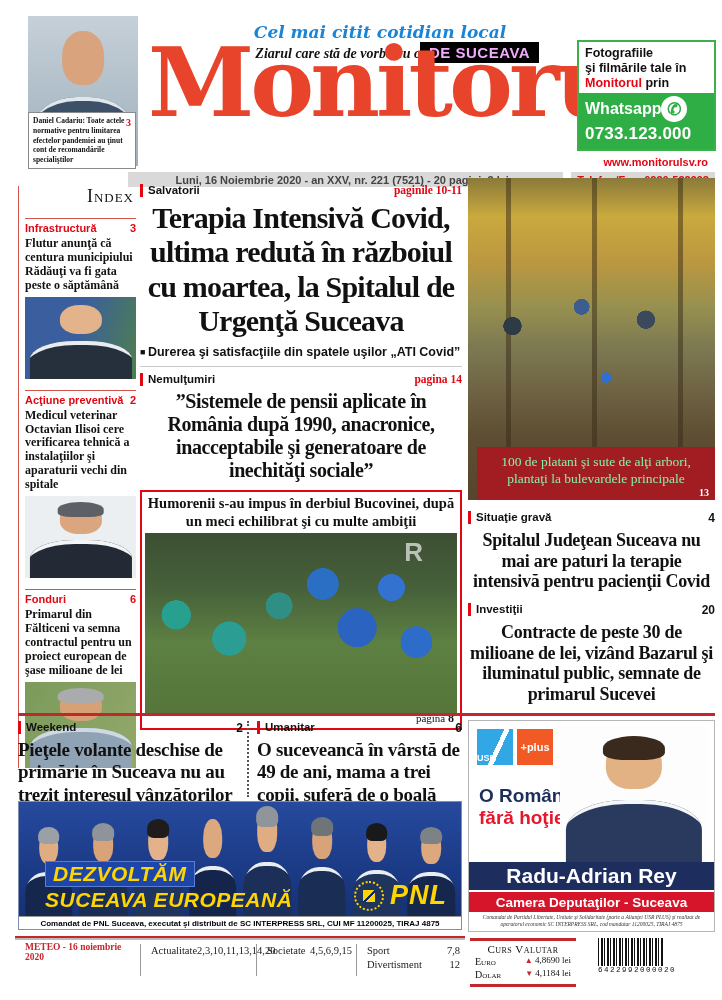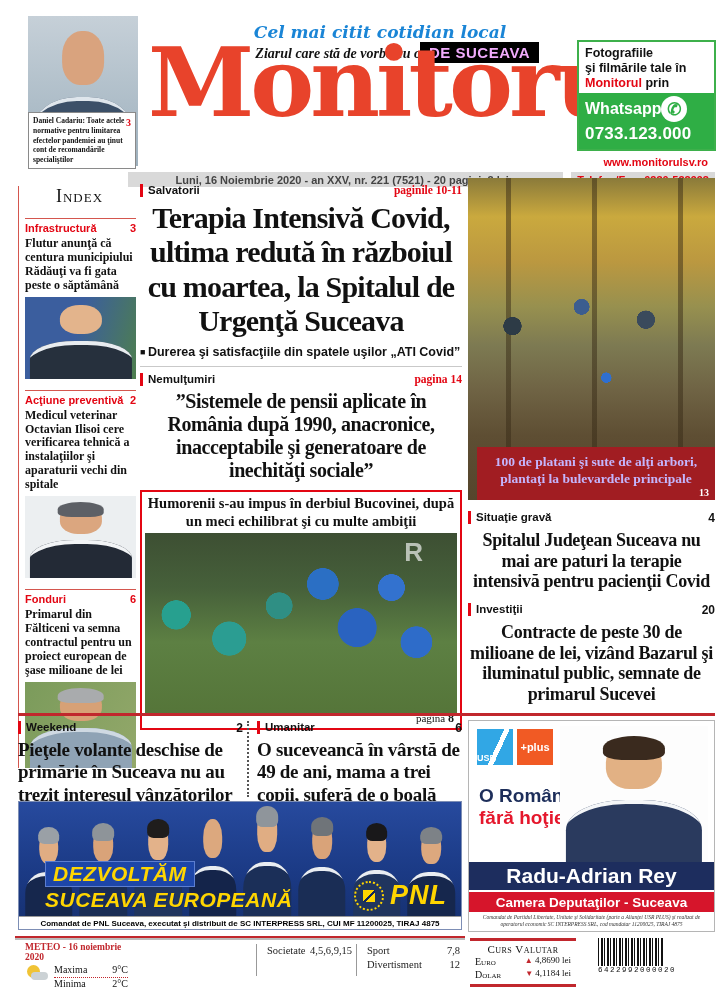--- a/index.html
+++ b/index.html
@@ -24,21 +24,21 @@
 
 .h-lead{font-size:30px;font-weight:bold;text-align:center;line-height:1.14;letter-spacing:-.8px}
 .h-mid{font-size:20px;font-weight:bold;text-align:center;line-height:1.14;letter-spacing:-.4px}
 .h-right{font-size:18px;font-weight:bold;text-align:center;line-height:1.15;letter-spacing:-.3px}
 .h-band{font-size:19px;font-weight:bold;text-align:left;line-height:1.18;letter-spacing:-.3px}
 .deck{font-family:"Liberation Sans",sans-serif;font-weight:bold;font-size:12.5px}
 .deck::before{content:"■ ";font-size:9px;vertical-align:1px}
 
 
 .index-col{position:absolute;left:18px;top:186px;width:118px;border-left:1px solid #d4564e;padding-left:6px}
-.index-title{font-variant:small-caps;font-size:18px;text-align:center;letter-spacing:1px;padding-right:2px}
+.index-title{font-variant:small-caps;font-size:18px;text-align:right;letter-spacing:1px;padding-right:2px}
 .idx-sec{border-top:1px solid #d4564e;margin-top:11px;padding-top:3px}
 .idx-head{display:flex;justify-content:space-between;font-family:"Liberation Sans",sans-serif;font-weight:bold;font-size:11px;color:#e30613}
 .idx-text{font-weight:bold;font-size:12px;line-height:1.16;margin-top:3px}
 .idx-photo{width:100%;height:82px;margin-top:4px}
 
 
 .tag-script{position:absolute;left:250px;top:22px;width:260px;text-align:center;color:#1a85d6;font-style:italic;font-weight:bold;font-size:17px;font-family:"DejaVu Serif",serif}
 .tag-sub{position:absolute;left:238px;top:46px;width:240px;text-align:center;font-style:italic;font-weight:bold;font-size:14px}
 .edition{position:absolute;left:420px;top:42px;background:#000;color:#f0abfc;font-family:"Liberation Sans",sans-serif;font-weight:bold;font-size:15px;padding:2px 9px;letter-spacing:.5px}
 .mast-title{position:absolute;left:148px;top:26px;width:410px;text-align:center;color:#e8432b;font-weight:bold;font-size:96px;line-height:1.18;letter-spacing:-4px;font-family:"DejaVu Serif",serif}
@@ -75,21 +75,21 @@
 .rugby-page b{font-size:12px}
 
 .right-col{position:absolute;left:468px;top:178px;width:247px}
 .tree-photo{height:322px;position:relative;overflow:hidden;background:
  radial-gradient(circle 15px at 18% 46%,#2d3b46 0 60%,transparent 62%),
  radial-gradient(circle 13px at 46% 40%,#3c5d8f 0 60%,transparent 62%),
  radial-gradient(circle 15px at 72% 44%,#3a4a5c 0 60%,transparent 62%),
  radial-gradient(circle 8px at 56% 62%,#2f6fd0 0 64%,transparent 66%),
  repeating-linear-gradient(90deg,transparent 0 38px,rgba(55,42,22,.5) 38px 43px,transparent 43px 86px),
  linear-gradient(180deg,#8a7a3a 0%,#caa93e 12%,#bb9840 26%,#97904f 40%,#7d7a52 52%,#6f6344 66%,#5e4e33 80%,#54452c 100%)}
-.tree-caption{position:absolute;left:9px;right:0;bottom:0;background:#a11d22;color:#c4b5fd;font-weight:bold;font-size:13.5px;text-align:center;line-height:1.3;padding:6px 10px 12px}
+.tree-caption{position:absolute;left:9px;right:0;bottom:0;background:#a11d22;color:#86efac;font-weight:normal;font-size:13.5px;text-align:center;line-height:1.3;padding:6px 10px 12px}
 .tree-page{position:absolute;right:6px;bottom:2px;color:#fff;font-weight:bold;font-size:10px}
 .right-col .krow{margin-top:11px}
 .right-col .h-right{margin-top:5px}
 
 
 .thick-red{position:absolute;left:18px;top:713px;width:697px;height:3px;background:#c1272d}
 .band-weekend{position:absolute;left:18px;top:721px;width:225px}
 .band-divider{position:absolute;left:247px;top:721px;height:76px;border-left:2px dotted #555}
 .band-uman{position:absolute;left:257px;top:721px;width:205px}
 .band-weekend .h-band,.band-uman .h-band{margin-top:4px}
@@ -353,38 +353,28 @@
     </div>
     <div class="usr-name">Radu-Adrian Rey</div>
     <div class="usr-office">Camera Deputaţilor - Suceava</div>
     <div class="usr-disc">Comandat de Partidul Libertate, Unitate şi Solidaritate (parte a Alianţei USR PLUS) şi realizat de operatorul economic SC INTERPRESS SRL, cod mandatar 11200025, TIRAJ 4875</div>
   </section>
 
   <div class="foot-rule"></div>
 
   <div class="meteo">
     <div class="meteo-title">METEO - 16 noiembrie 2020</div>
-    <div class="meteo-body">
-      <span class="suncloud">
-          <span class="sun"></span>
-          <span class="cloud"></span>
-        </span>
-      <span class="temps">
-        <span class="row dots">
-            <span>Maxima</span>
-            <span>9°C</span>
-          </span>
-        <span class="row">
-            <span>Minima</span>
-            <span>2°C</span>
-          </span>
-      </span>
-    </div>
-  </div>
-
+  </div>
+
+  <div class="toc-col" style="left:140px;width:112px">
+    <div class="toc-row">
+        <span>Actualitate</span>
+        <span>2,3,10,11,13,14,20</span>
+      </div>
+  </div>
   <div class="toc-col" style="left:256px;width:96px">
     <div class="toc-row">
         <span>Societate</span>
         <span>4,5,6,9,15</span>
       </div>
   </div>
   <div class="toc-col" style="left:356px;width:104px">
     <div class="toc-row">
         <span>Sport</span>
         <span>7,8</span>

